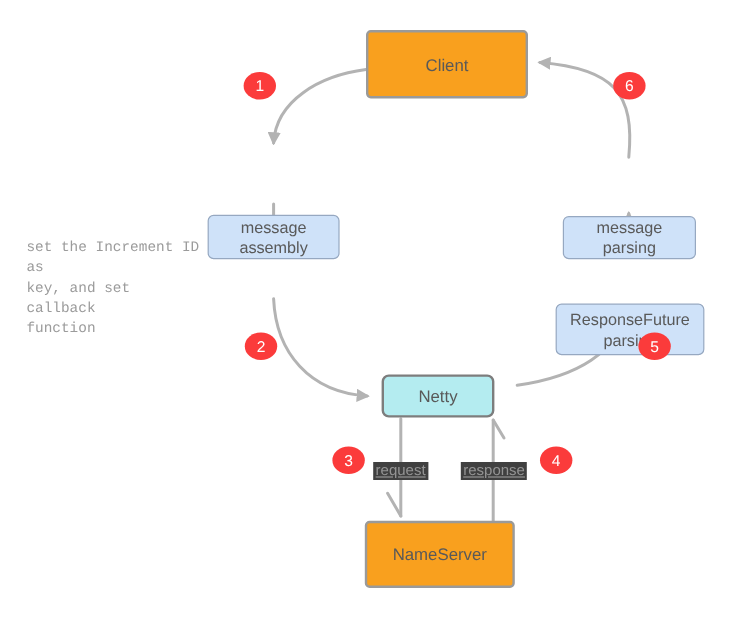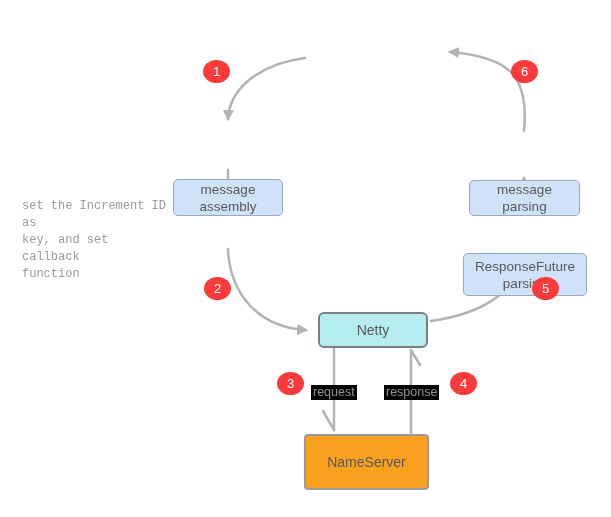--- a/index.html
+++ b/index.html
@@ -42,21 +42,21 @@
     border: 2px solid #7D7D7D;
     border-radius: 6px;
     font-size: 14px;
   }
 
   .n-client     { left: 305px; top: 25px;  width: 135px; height: 57px; }
   .n-assembly   { left: 173px; top: 131px; width: 110px; height: 37px; }
   .n-register   { left: 169px; top: 205px; width: 119px; height: 43px; }
   .n-parsing    { left: 469px; top: 132px; width: 111px; height: 36px; }
   .n-callback   { left: 463px; top: 205px; width: 124px; height: 43px; }
-  .n-netty      { left: 318px; top: 312px; width: 110px; height: 36px; }
+  .n-netty      { left: 318px; top: 312px; width: 94px; height: 36px; }
   .n-nameserver { left: 304px; top: 434px; width: 125px; height: 56px; }
 
   .step {
     position: absolute;
     width: 27px;
     height: 23px;
     border-radius: 50%;
     background: #FB3B3B;
     color: #ffffff;
     font-size: 13px;
@@ -66,25 +66,26 @@
   }
   .s1 { left: 203px; top: 60px; }
   .s2 { left: 204px; top: 277px; }
   .s3 { left: 277px; top: 372px; }
   .s4 { left: 450px; top: 372px; }
   .s5 { left: 532px; top: 277px; }
   .s6 { left: 511px; top: 60px; }
 
   .edge-label {
     position: absolute;
-    background: #000000;
+    background: #404040;
     color: #949494;
     font-size: 12.5px;
     line-height: 15px;
     padding: 0 2px;
+    text-decoration: underline;
   }
   .l-request  { left: 311px; top: 385px; }
   .l-response { left: 384px; top: 385px; }
 
   .note {
     position: absolute;
     left: 22px;
     top: 198px;
     width: 150px;
     color: #9B9B9B;
@@ -112,20 +113,21 @@
       <path d="M334,349 L334,430"></path>
       <path d="M323,411 L334,430"></path>
       <path d="M411,434 L411,350"></path>
       <path d="M411,350 L420,365"></path>
       <path d="M431,321 C480,314 516,294 522,256" marker-end="url(#arrow)"></path>
       <path d="M524,204 L524,178" marker-end="url(#arrow)"></path>
       <path d="M524,131 C529,78 512,57 450,52" marker-end="url(#arrow)"></path>
     </g>
   </svg>
 
+  <div class="node orange n-client">Client</div>
 
   <div class="node blue n-assembly">message
 assembly</div>
 
 
   <div class="node blue n-parsing">message
 parsing</div>
 
   <div class="node blue n-callback">ResponseFuture
 parsing</div>

